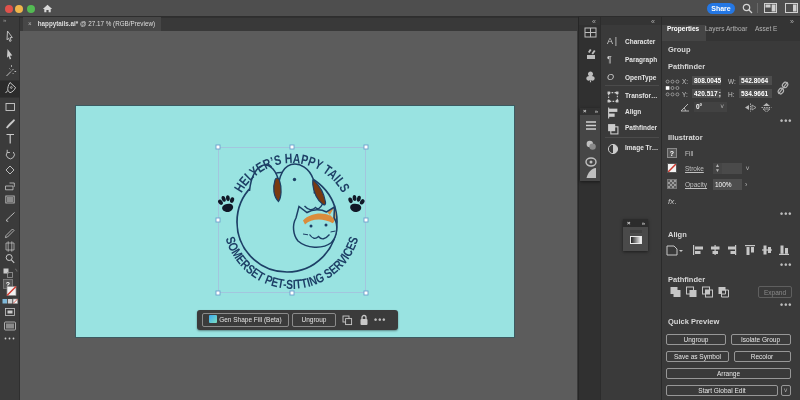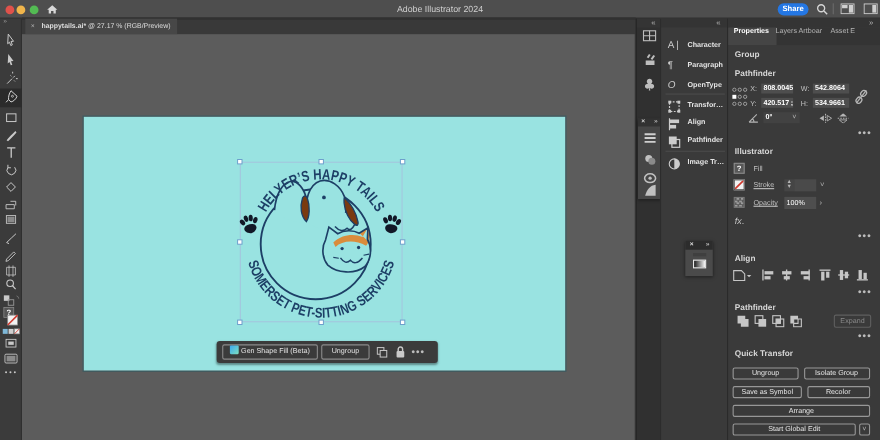--- a/index.html
+++ b/index.html
@@ -140,21 +140,20 @@
     <div class="dots" style="left:177px; top:5px;">•••</div>
   </div>
 
   <div class="abs" id="topbar">
     <div class="tl" style="left:4.5px; background:#e0524b;"></div>
     <div class="tl" style="left:14.7px; background:#f0b54b;"></div>
     <div class="tl" style="left:26.7px; background:#53bb53;"></div>
     <svg style="position:absolute;left:42px;top:3px" width="11" height="11" viewBox="0 0 13 13">
       <path d="M 6.5,2 L 12,7 H 10.3 V 11 H 7.8 V 8.2 H 5.2 V 11 H 2.7 V 7 H 1 Z" fill="#d8d8d8"></path>
     </svg>
-    <div id="title">Adobe Illustrator 2024</div>
     <div id="share">Share</div>
     <svg style="position:absolute;left:742px;top:3px" width="11" height="11" viewBox="0 0 11 11">
       <circle cx="4.5" cy="4.5" r="3.2" fill="none" stroke="#d5d5d5" stroke-width="1.2"></circle>
       <path d="M 7,7 L 10,10" stroke="#d5d5d5" stroke-width="1.3"></path>
     </svg>
     <div style="position:absolute;left:757px;top:3px;width:1px;height:10px;background:#6a6a6a;"></div>
     <svg style="position:absolute;left:764px;top:3px" width="13" height="10" viewBox="0 0 13 10">
       <rect x="0.5" y="0.5" width="12" height="9" fill="none" stroke="#cfcfcf"></rect>
       <rect x="1.5" y="1.5" width="5" height="3" fill="#cfcfcf"></rect>
       <rect x="7.7" y="1.5" width="3.8" height="7" fill="#cfcfcf"></rect>
@@ -440,21 +439,21 @@
         <rect x="33" y="1" width="7" height="7" fill="none" stroke="#c6c6c6"></rect>
           <rect x="36" y="4" width="7" height="7" fill="none" stroke="#c6c6c6"></rect>
           <rect x="36" y="4" width="4" height="4"></rect>
         <path d="M 49,1 h 7 v 3 h -4 v 4 h -3 Z"></path>
           <path d="M 52,4 h 7 v 7 h -7 Z M 52,4 h 4 v 4 h -4 Z" fill="none" stroke="#c6c6c6"></path>
       </g>
     </svg>
     <div class="qbtn" style="left:96px;top:269px;width:34px;height:12px;line-height:11px;border-color:#5f5f5f;color:#8a8a8a;">Expand</div>
     <div class="dots" style="left:118px;top:283px;">•••</div>
 
-    <div class="phdr" style="top:300px;">Quick Transfor</div>
+    <div class="phdr" style="top:300px;">Quick Preview</div>
     <div class="qbtn" style="left:4px;top:317px;width:60px;height:11px;line-height:10px;">Ungroup</div>
     <div class="qbtn" style="left:68.5px;top:317px;width:60px;height:11px;line-height:10px;">Isolate Group</div>
     <div class="qbtn" style="left:4px;top:334px;width:63px;height:11px;line-height:10px;">Save as Symbol</div>
     <div class="qbtn" style="left:71.5px;top:334px;width:57px;height:11px;line-height:10px;">Recolor</div>
     <div class="qbtn" style="left:4px;top:350.5px;width:125px;height:11px;line-height:10px;">Arrange</div>
     <div class="qbtn" style="left:4px;top:368px;width:112px;height:11px;line-height:10px;">Start Global Edit</div>
     <div class="qbtn" style="left:118.5px;top:368px;width:10.5px;height:11px;line-height:10px;color:#b5b5b5;">˅</div>
   </div>
 
 </div>

